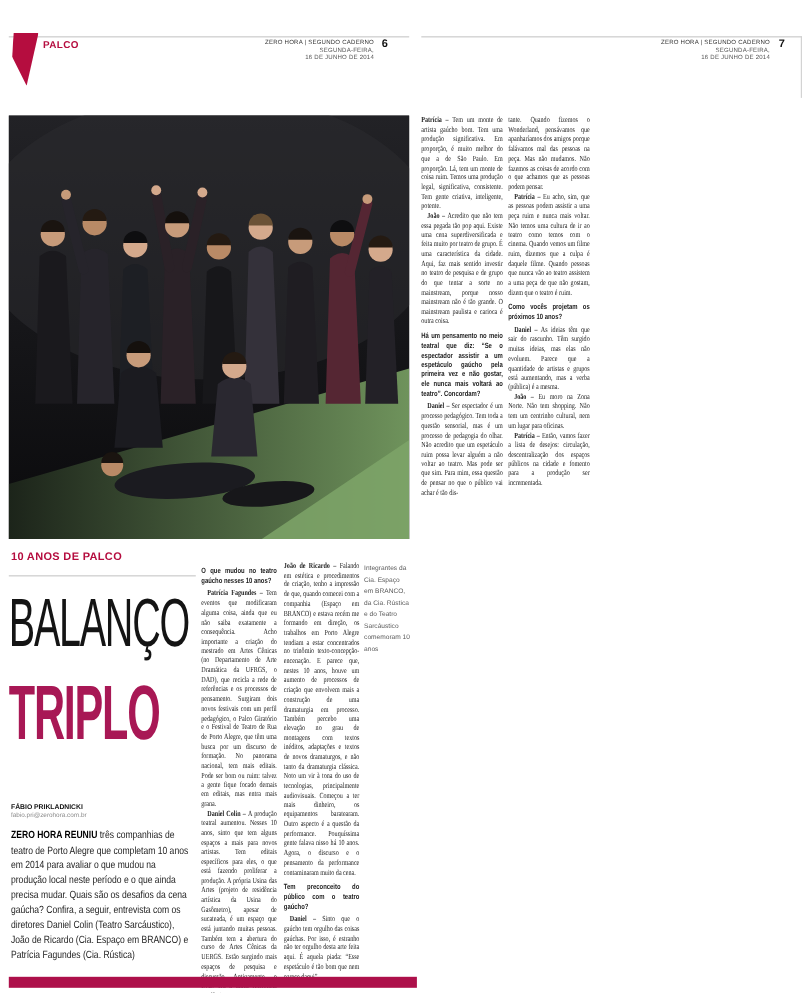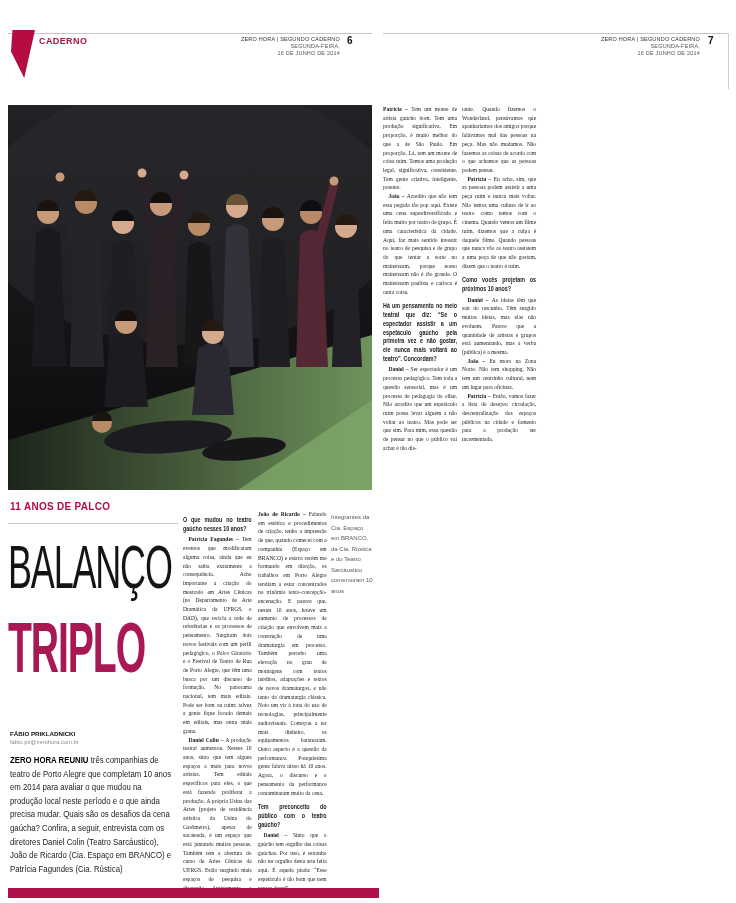--- a/index.html
+++ b/index.html
@@ -57,21 +57,21 @@
 </head>
 <body>
 
 <div id="page">
 
   <div class="hairline" style="left:8px;top:33px;width:364px;"></div>
   <div class="hairline" style="left:383px;top:33px;width:346px;"></div>
   <div class="vline" style="left:728px;top:33px;height:56px;"></div>
 
   <div class="flag"></div>
-  <div class="section-label">CADERNO</div>
+  <div class="section-label">PALCO</div>
 
   <div class="masthead" style="left:230px;">
     <div class="m1">ZERO HORA | SEGUNDO CADERNO</div>
     <div>SEGUNDA-FEIRA,</div>
     <div>16 DE JUNHO DE 2014</div>
   </div>
   <div class="pagenum" style="left:347px;">6</div>
 
   <div class="masthead" style="left:590px;">
     <div class="m1">ZERO HORA | SEGUNDO CADERNO</div>
@@ -146,21 +146,21 @@
 
       <g>
         <ellipse cx="160" cy="332" rx="64" ry="16" fill="#1b1b20" transform="rotate(-4 160 332)"></ellipse>
         <ellipse cx="236" cy="344" rx="42" ry="11" fill="#17171a" transform="rotate(-6 236 344)"></ellipse>
         <circle cx="94" cy="318" r="10" fill="#b98a66"></circle>
           <path d="M84 316 A10 10 0 0 1 104 316 Z" fill="#1a1410"></path>
       </g>
     </svg>
   </div>
 
-  <div class="kicker">11 ANOS DE PALCO</div>
+  <div class="kicker">10 ANOS DE PALCO</div>
   <div class="hairline" style="left:8px;top:523px;width:170px;"></div>
   <div class="hl1">BALANÇO</div>
   <div class="hl2">TRIPLO</div>
 
   <div class="byline-author">FÁBIO PRIKLADNICKI</div>
   <div class="byline-email">fabio.pri@zerohora.com.br</div>
   <div class="lede">
     <b>ZERO HORA REUNIU</b><span> três companhias de teatro de Porto Alegre que completam 10 anos em 2014 para avaliar o que mudou na produção local neste período e o que ainda precisa mudar. Quais são os desafios da cena gaúcha? Confira, a seguir, entrevista com os diretores Daniel Colin (Teatro Sarcáustico), João de Ricardo (Cia. Espaço em BRANCO) e Patrícia Fagundes (Cia. Rústica)</span>
   </div>
 

